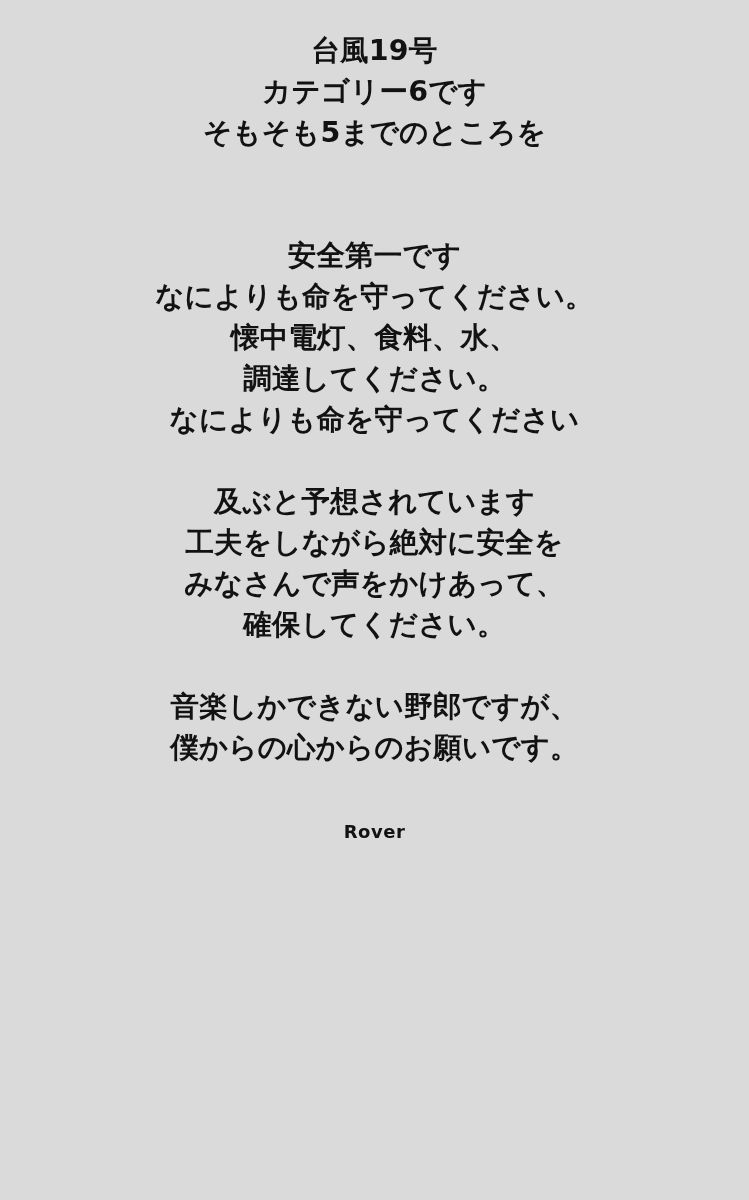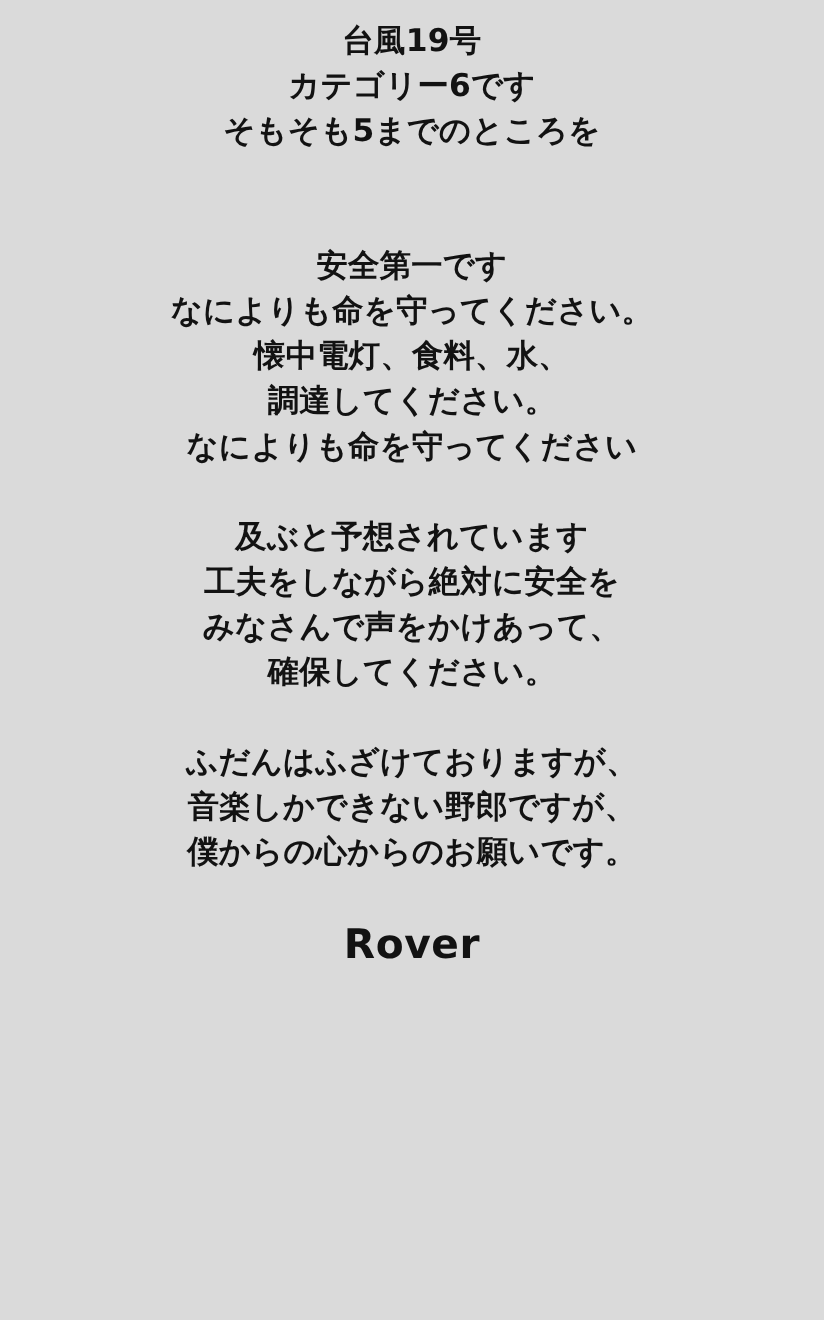--- a/index.html
+++ b/index.html
@@ -15,21 +15,21 @@
   }
   .page {
     position: relative;
     width: 749px;
     height: 1200px;
     background: #dadada;
     display: flex;
     flex-direction: column;
     align-items: center;
     box-sizing: border-box;
-    padding: 16px 40px 0 40px;
+    padding: 30px 40px 0 40px;
   }
   .note-body {
     width: 100%;
     text-align: center;
     color: #121212;
     font-weight: bold;
     font-size: 28.5px;
     line-height: 41px;
     letter-spacing: 0.2px;
   }
@@ -40,21 +40,21 @@
     display: block;
     white-space: nowrap;
   }
   .gap {
     display: block;
     height: 41px;
   }
   .signature {
     display: block;
     margin-top: 2px;
-    font-size: 37px;
+    font-size: 18px;
     line-height: 41px;
     font-weight: bold;
     letter-spacing: 0.5px;
   }
 </style>
 </head>
 <body>
 
 <div class="page" style="background: rgb(218, 218, 218);">
   <div class="note-body" style="color: rgb(18, 18, 18);">
@@ -83,21 +83,20 @@
     <p class="para">
       <span class="line">及ぶと予想されています</span>
       <span class="line">工夫をしながら絶対に安全を</span>
       <span class="line">みなさんで声をかけあって、</span>
       <span class="line">確保してください。</span>
     </p>
 
     <span class="gap"></span>
 
     <p class="para">
-      <span class="line">ふだんはふざけておりますが、</span>
       <span class="line">音楽しかできない野郎ですが、</span>
       <span class="line">僕からの心からのお願いです。</span>
     </p>
 
     <span class="gap"></span>
 
     <span class="signature">Rover</span>
 
   </div>
 </div>

